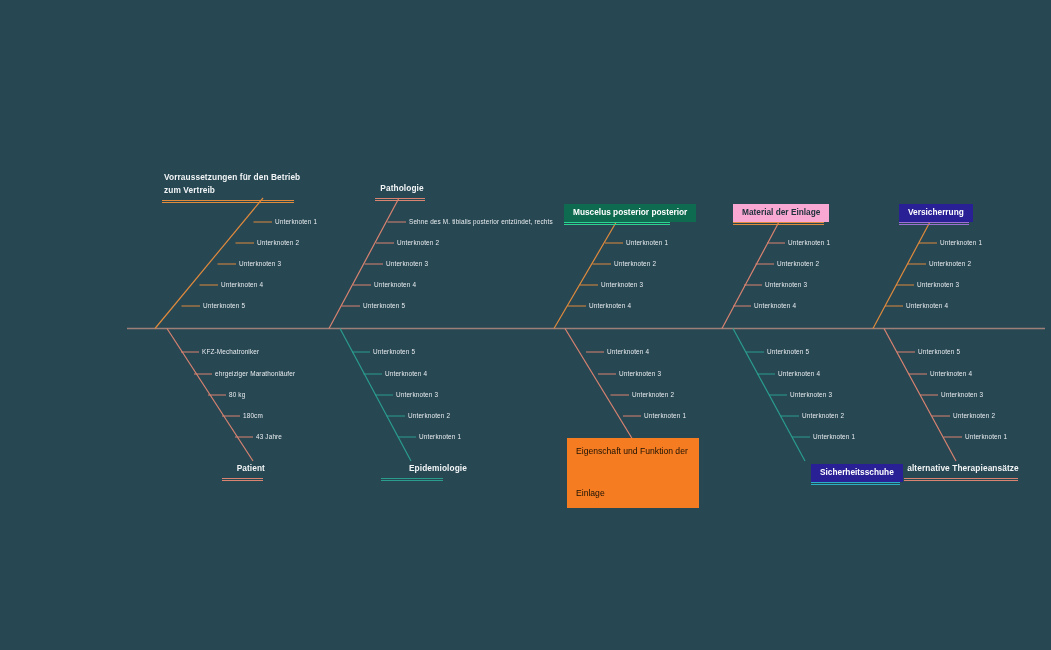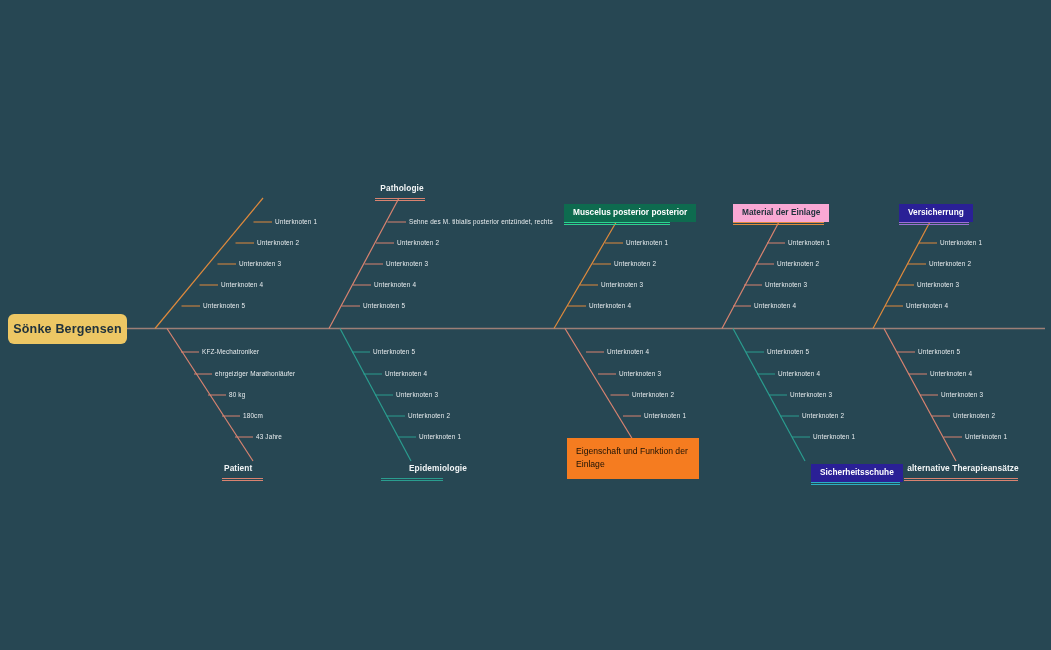--- a/index.html
+++ b/index.html
@@ -198,24 +198,26 @@
     <g>
       <line x1="884" y1="328.5" x2="956" y2="461" stroke="#D98370" stroke-width="1.2"></line>
       <line x1="897" y1="352" x2="915" y2="352" stroke="#D98370" stroke-width="1"></line>
       <line x1="908.5" y1="374" x2="927" y2="374" stroke="#D98370" stroke-width="1"></line>
       <line x1="920" y1="395" x2="938" y2="395" stroke="#D98370" stroke-width="1"></line>
       <line x1="932" y1="416" x2="950" y2="416" stroke="#D98370" stroke-width="1"></line>
       <line x1="943.5" y1="437" x2="962" y2="437" stroke="#D98370" stroke-width="1"></line>
     </g>
   </svg>
 
-  <div class="head-box">
-    <span>Sönke Bergensen</span>
-  </div>
-
+
+  <div class="cat plain" style="left:162px; top:172px; color:#E08A3C;">
+    <span class="cat-txt">Vorraussetzungen für den Betrieb</span>
+    <span class="cat-txt">zum Vertreib</span>
+    <div class="underline" style="width:132px;"></div>
+  </div>
 
   <div class="cat plain" style="left:375px; top:183px; color:#D98370;">
     <span class="cat-txt" style="text-align:center; width:50px;">Pathologie</span>
     <div class="underline" style="width:50px;"></div>
   </div>
 
   <div class="cat chip" style="left:564px; top:201px; color:#2BD48F;">
     <span class="chip-inner" style="background:#0E6B4F; color:#FFFFFF;">Muscelus posterior posterior</span>
     <div class="underline" style="width:106px;"></div>
   </div>
@@ -224,33 +226,33 @@
     <span class="chip-inner" style="background:#f9a8d4; color:#20323C;">Material der Einlage</span>
     <div class="underline" style="width:91px;"></div>
   </div>
 
   <div class="cat chip" style="left:899px; top:201px; color:#9B6FD4;text-decoration:underline;">
     <span class="chip-inner" style="background:#2A2096; color:#FFFFFF;">Versicherrung</span>
     <div class="underline" style="width:70px;"></div>
   </div>
 
   <div class="cat plain" style="left:222px; top:463px; color:#D98370;">
-    <span class="cat-txt" style="text-align:left; width:41px;">Patient</span>
+    <span class="cat-txt" style="text-align:right; width:41px;">Patient</span>
     <div class="underline" style="width:41px;"></div>
   </div>
 
   <div class="cat plain" style="left:381px; top:463px; color:#2A9D8F;">
     <span class="cat-txt" style="text-align:center; width:62px;margin-left:24px;">Epidemiologie</span>
     <div class="underline" style="width:62px;"></div>
   </div>
 
   <div class="cat block" style="left:567px; top:438px;border-radius:6px;">
     <div class="block-inner" style="background:#F57C20;">
       <span>Eigenschaft und Funktion der</span>
-      <span style="display:block;">Einlage</span>
+      <span style="display:block;margin-top:29px;">Einlage</span>
     </div>
   </div>
 
   <div class="cat chip" style="left:800px; top:461px; color:#2BAFC4;padding-left:11px;">
     <span class="chip-inner" style="background:#2A2096; color:#FFFFFF;">Sicherheitsschuhe</span>
     <div class="underline" style="width:89px;"></div>
   </div>
 
   <div class="cat plain" style="left:904px; top:463px; color:#D98370;">
     <span class="cat-txt" style="text-align:center; width:114px;">alternative Therapieansätze</span>

